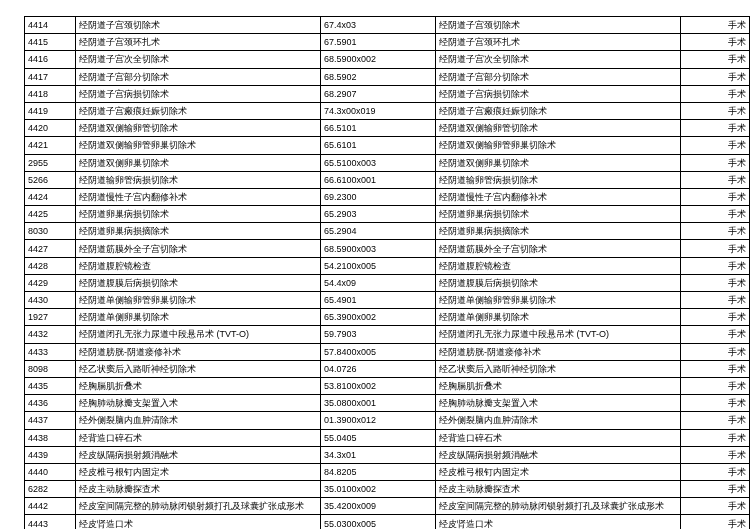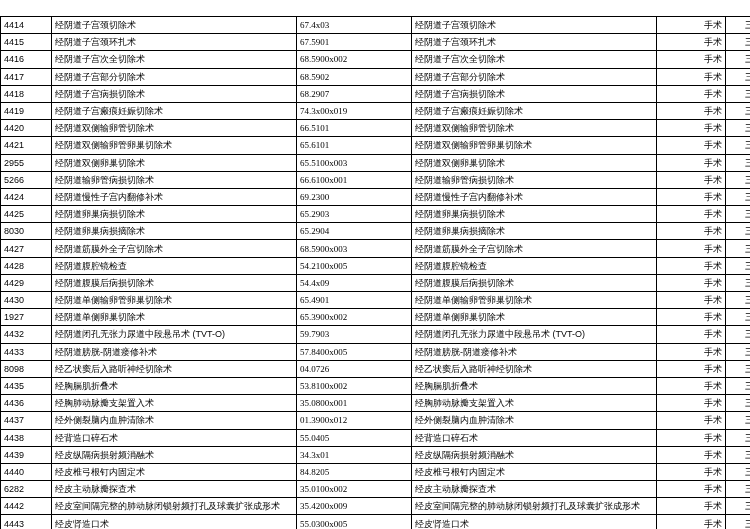--- a/index.html
+++ b/index.html
@@ -11,21 +11,21 @@
     width: 750px;
     height: 529px;
     font-family: "Liberation Sans", sans-serif;
     overflow: hidden;
   }
   .page {
     width: 602px;
     height: 529px;
     position: relative;
     box-sizing: border-box;
-    padding: 16px 12px 10px 0;
+    padding: 16px 12px 10px 24px;
   }
   table.code-table {
     border-collapse: collapse;
     table-layout: fixed;
     width: 726px;
     font-size: 9px;
     color: #000000;
   }
   table.code-table td {
     border: 1px solid #000000;
@@ -43,21 +43,20 @@
   }
   td.c-name {
     width: 238px;
     text-align: left;
     padding-left: 4px;
   }
   td.c-num {
     width: 108px;
     text-align: left;
     padding-left: 4px;
-    font-family: Liberation Serif, serif;
   }
   td.c-alias {
     width: 238px;
     text-align: left;
     padding-left: 4px;
   }
   td.c-type {
     width: 62px;
     text-align: right;
   }

